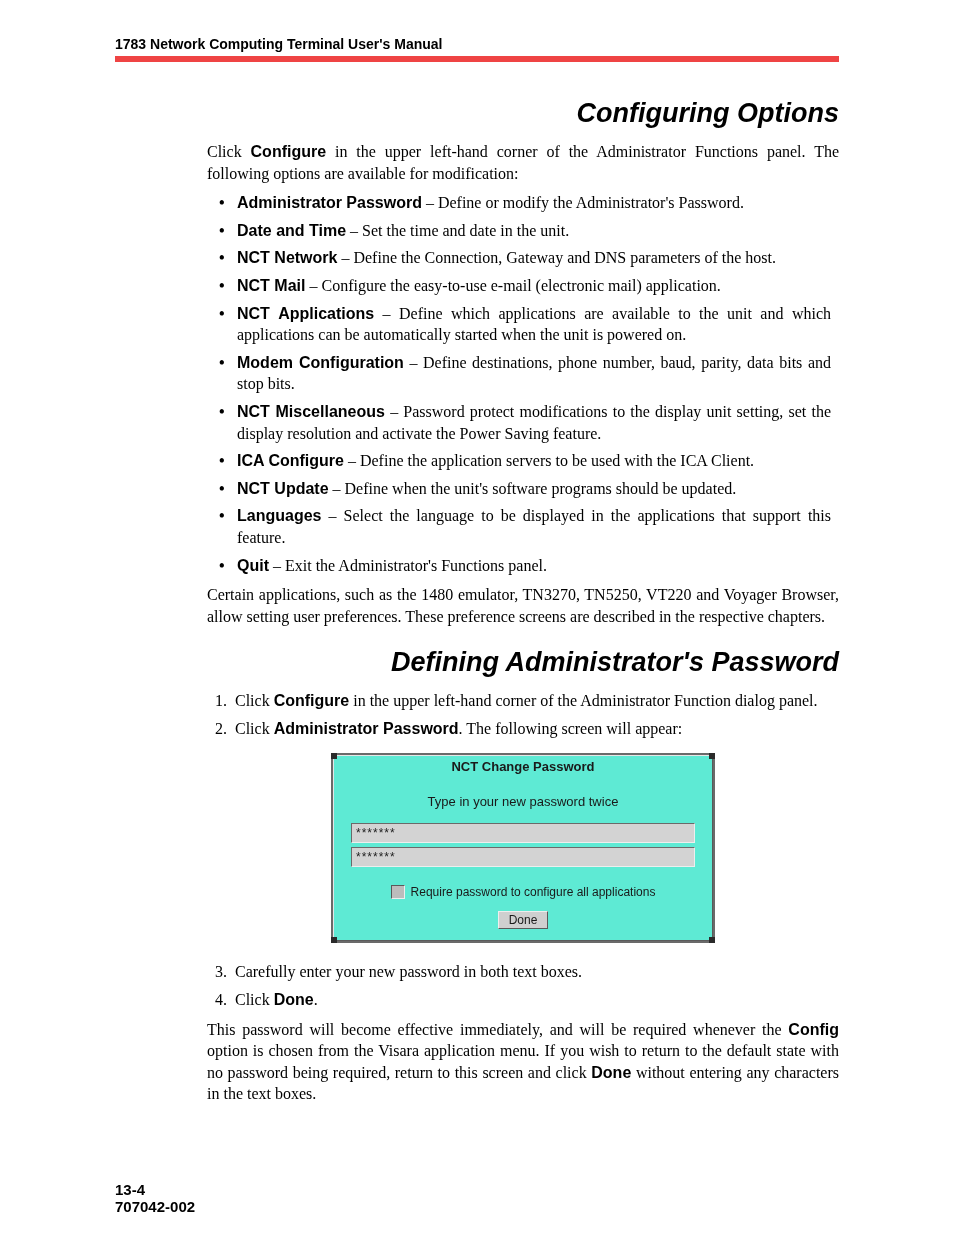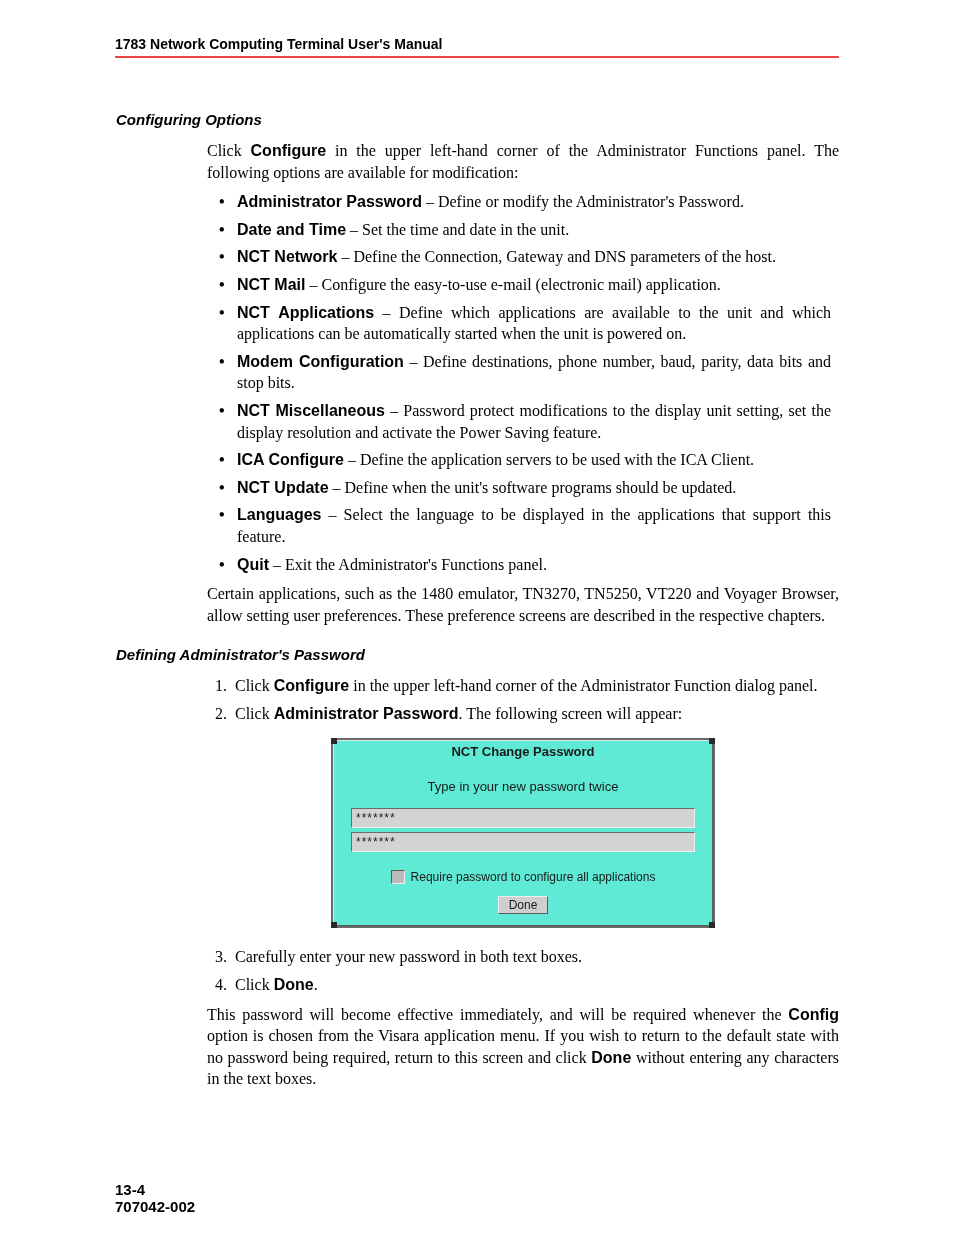--- a/index.html
+++ b/index.html
@@ -15,29 +15,30 @@
   }
   .page {
     padding: 36px 115px 60px 115px;
     box-sizing: border-box;
   }
   .hdr {
     font-family: Arial, Helvetica, sans-serif;
     font-weight: bold;
     font-size: 14px;
     padding-bottom: 4px;
-    border-bottom: 2px solid #ef4444;
-    margin-bottom: 53px;
+    border-bottom: 6px solid #ef4444;
+    margin-bottom: 36px;
   }
   h2.section {
     font-family: Arial, Helvetica, sans-serif;
     font-style: italic;
     font-weight: bold;
-    font-size: 15px;
-    margin: 20px 0 12px 1px;
+    font-size: 27px;
+    margin: 20px 0 12px 12px;
+    text-align: right;
   }
   .body-col {
     margin-left: 92px;
   }
   p.para {
     font-size: 16px;
     text-align: justify;
     margin: 8px 0;
     line-height: 1.35;
   }

